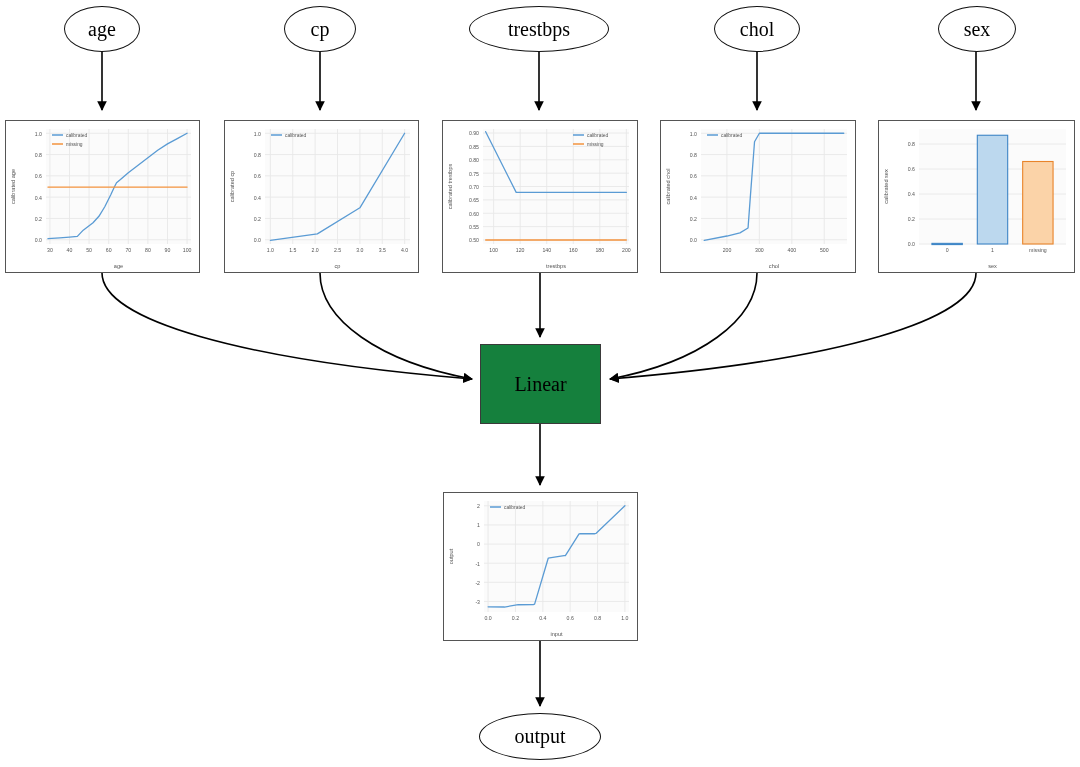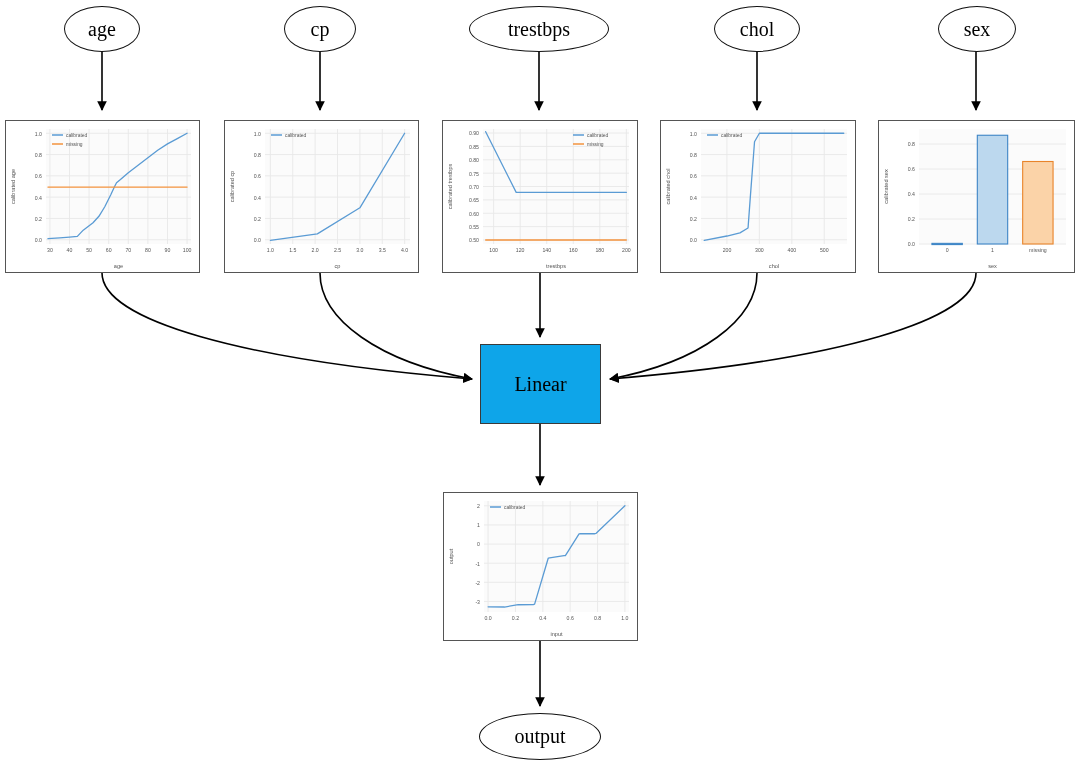--- a/index.html
+++ b/index.html
@@ -30,21 +30,21 @@
     justify-content: center;
     font-family: "Liberation Serif", serif;
     font-size: 20px;
     color: #000000;
     box-sizing: border-box;
     z-index: 3;
   }
   .node-box {
     position: absolute;
     border: 1.4px solid #3a3a3a;
-    background: #0ea5e9;
+    background: #15803d;
     display: flex;
     align-items: center;
     justify-content: center;
     font-family: "Liberation Serif", serif;
     font-size: 20px;
     color: #000000;
     box-sizing: border-box;
     z-index: 3;
   }
   .plot-frame {

